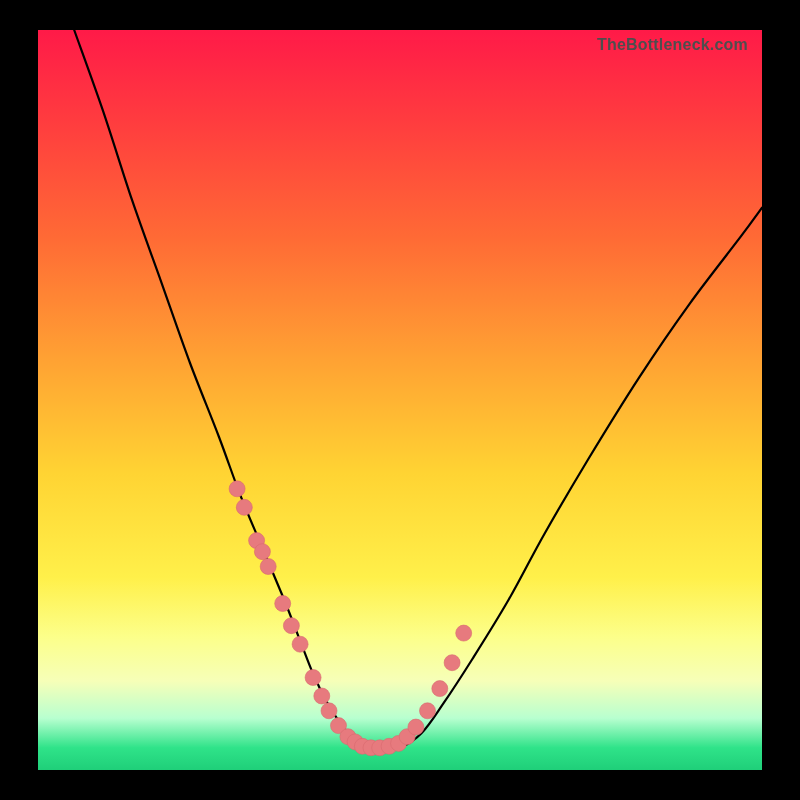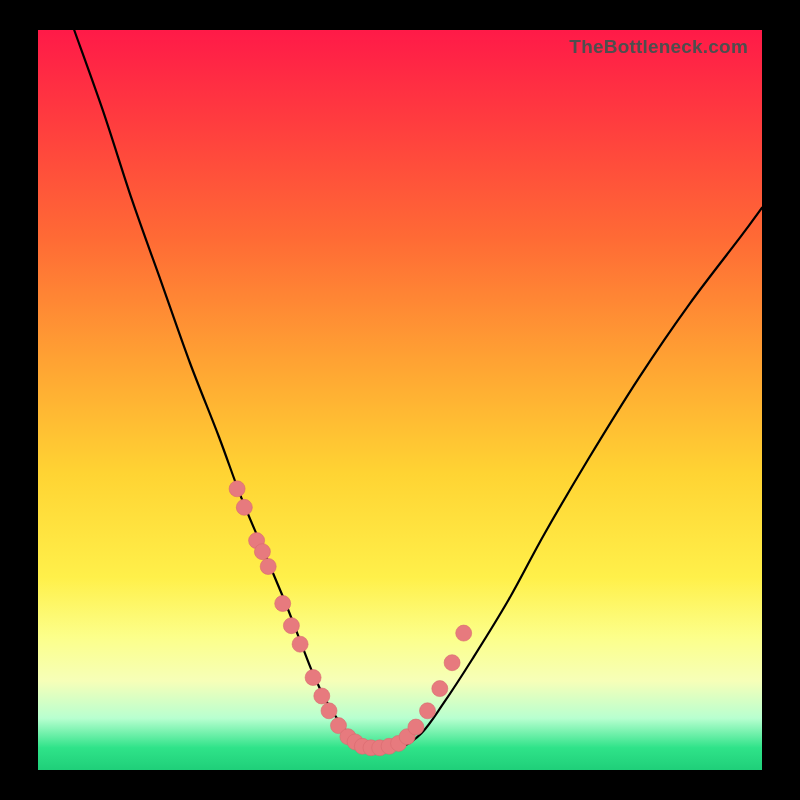--- a/index.html
+++ b/index.html
@@ -36,21 +36,21 @@
       #b8ffd0 93%,
       #2fe389 97%,
       #1fcf79 100%
     );
   }
   .attribution {
     position: absolute;
     top: 6px;
     right: 14px;
     font-family: Arial, Helvetica, sans-serif;
-    font-size: 19px;
+    font-size: 16px;
     font-weight: 600;
     color: #4e4e4e;
     letter-spacing: 0.2px;
   }
   svg.curve {
     position: absolute;
     left: 0;
     top: 0;
     width: 724px;
     height: 740px;

